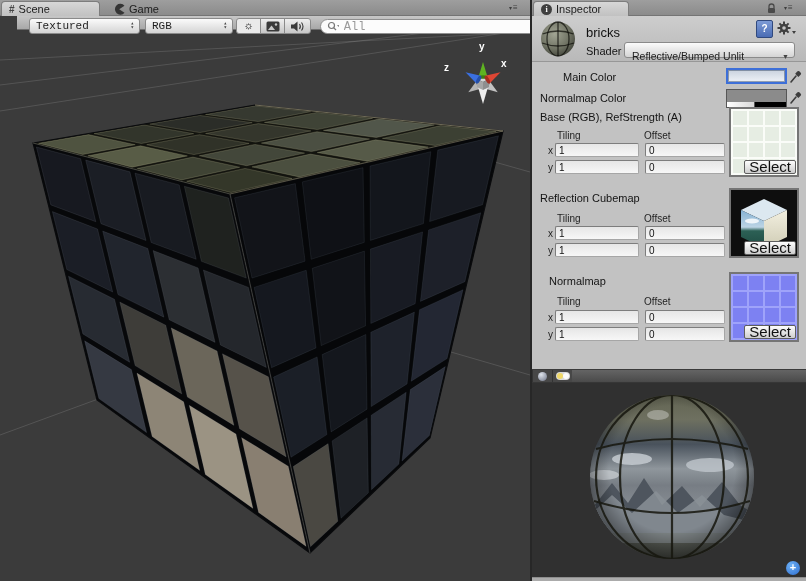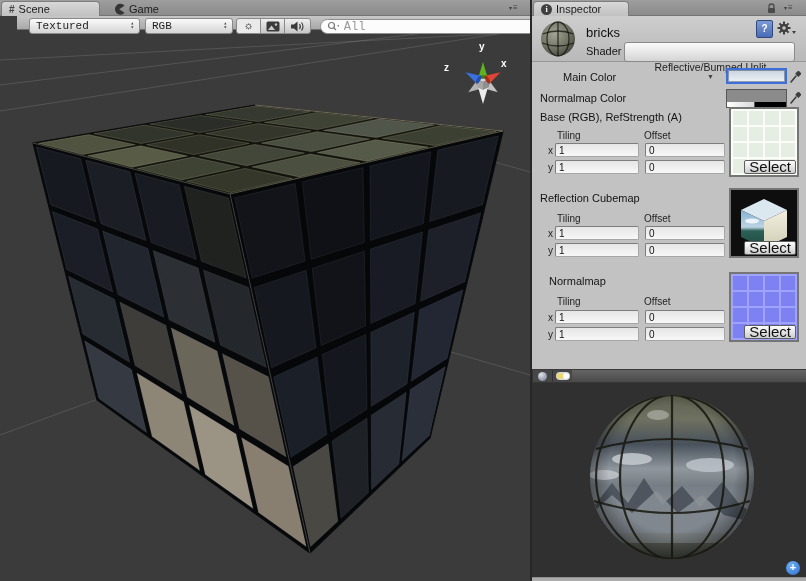--- a/index.html
+++ b/index.html
@@ -29,21 +29,21 @@
   .inspanel{position:absolute;left:532px;top:0;width:274px;height:581px;background:#c2c2c2;}
   .mathdr{position:absolute;left:0;top:16px;width:274px;height:46px;background:linear-gradient(#cdcdcd,#b9b9b9);border-bottom:1px solid #979797;box-sizing:border-box;}
   .ins-label{position:absolute;font-size:11px;color:#141414;white-space:nowrap;}
   .colhdr{position:absolute;font-size:10px;color:#1f1f1f;}
   .axis{position:absolute;font-size:10px;color:#1f1f1f;}
   .ufield{position:absolute;height:14px;background:linear-gradient(#e6e6e6,#f7f7f7);border:1px solid;border-color:#7d7d7d #a6a6a6 #a6a6a6 #7d7d7d;border-radius:2px;font-size:10px;color:#111;padding:0 3px;box-sizing:border-box;font-family:inherit;}
   .thumb{position:absolute;width:70px;height:70px;border:2px solid #757575;box-sizing:border-box;}
   .texgrid{display:grid;grid-template-columns:repeat(4,1fr);grid-template-rows:repeat(4,1fr);gap:2px;padding:2px;width:100%;height:100%;box-sizing:border-box;}
   .selbtn{position:absolute;right:1px;bottom:1px;font-size:15px;height:12px;line-height:11px;padding:0 4px;background:linear-gradient(#fdfdfd,#cecece);border:1px solid #5e5e5e;border-radius:2px;color:#111;}
   .swatch{position:absolute;box-sizing:border-box;}
-  .shaderdd{position:absolute;height:16px;background:linear-gradient(#fbfbfb,#d4d4d4);border:1px solid #8a8a8a;border-radius:3px;display:flex;align-items:center;justify-content:space-between;font-size:10.5px;color:#1e1e1e;padding:18px 5px 0 7px;box-sizing:border-box;flex-direction:column;}
+  .shaderdd{position:absolute;height:16px;background:linear-gradient(#fbfbfb,#d4d4d4);border:1px solid #8a8a8a;border-radius:3px;display:flex;align-items:center;justify-content:space-between;font-size:10.5px;color:#1e1e1e;padding:12px 5px 0 7px;box-sizing:border-box;}
   .pvbar{position:absolute;left:0;top:369px;width:274px;height:14px;background:linear-gradient(#646464,#4a4a4a);border-top:1px solid #3a3a3a;border-bottom:1px solid #363636;display:flex;align-items:center;box-sizing:border-box;color:#ececec;font-size:11px;font-weight:bold;text-shadow:0 -1px 0 rgba(0,0,0,0.4);}
   .pwell{width:19px;height:12px;background:#474747;border-left:1px solid #333;display:flex;align-items:center;justify-content:center;}
   .pvarea{position:absolute;left:0;top:383px;width:274px;height:194px;background:#303030;}
   .plusbtn{position:absolute;left:254px;top:561px;width:14px;height:14px;border-radius:50%;background:radial-gradient(circle at 35% 30%,#6db0f5,#2f6fd0);color:#fff;font-size:11px;line-height:13px;text-align:center;font-weight:bold;}
   .botstrip{position:absolute;left:0;top:577px;width:274px;height:4px;background:#ababab;border-top:1px solid #8d8d8d;box-sizing:border-box;}
   .helpicon{position:absolute;width:15px;height:16px;background:linear-gradient(#7d9bd6,#4a6cb4);border:1px solid #30497e;border-radius:2px;color:#fff;font-size:10px;font-weight:bold;text-align:center;line-height:15px;}
 </style>
 </head>
 <body>
 

